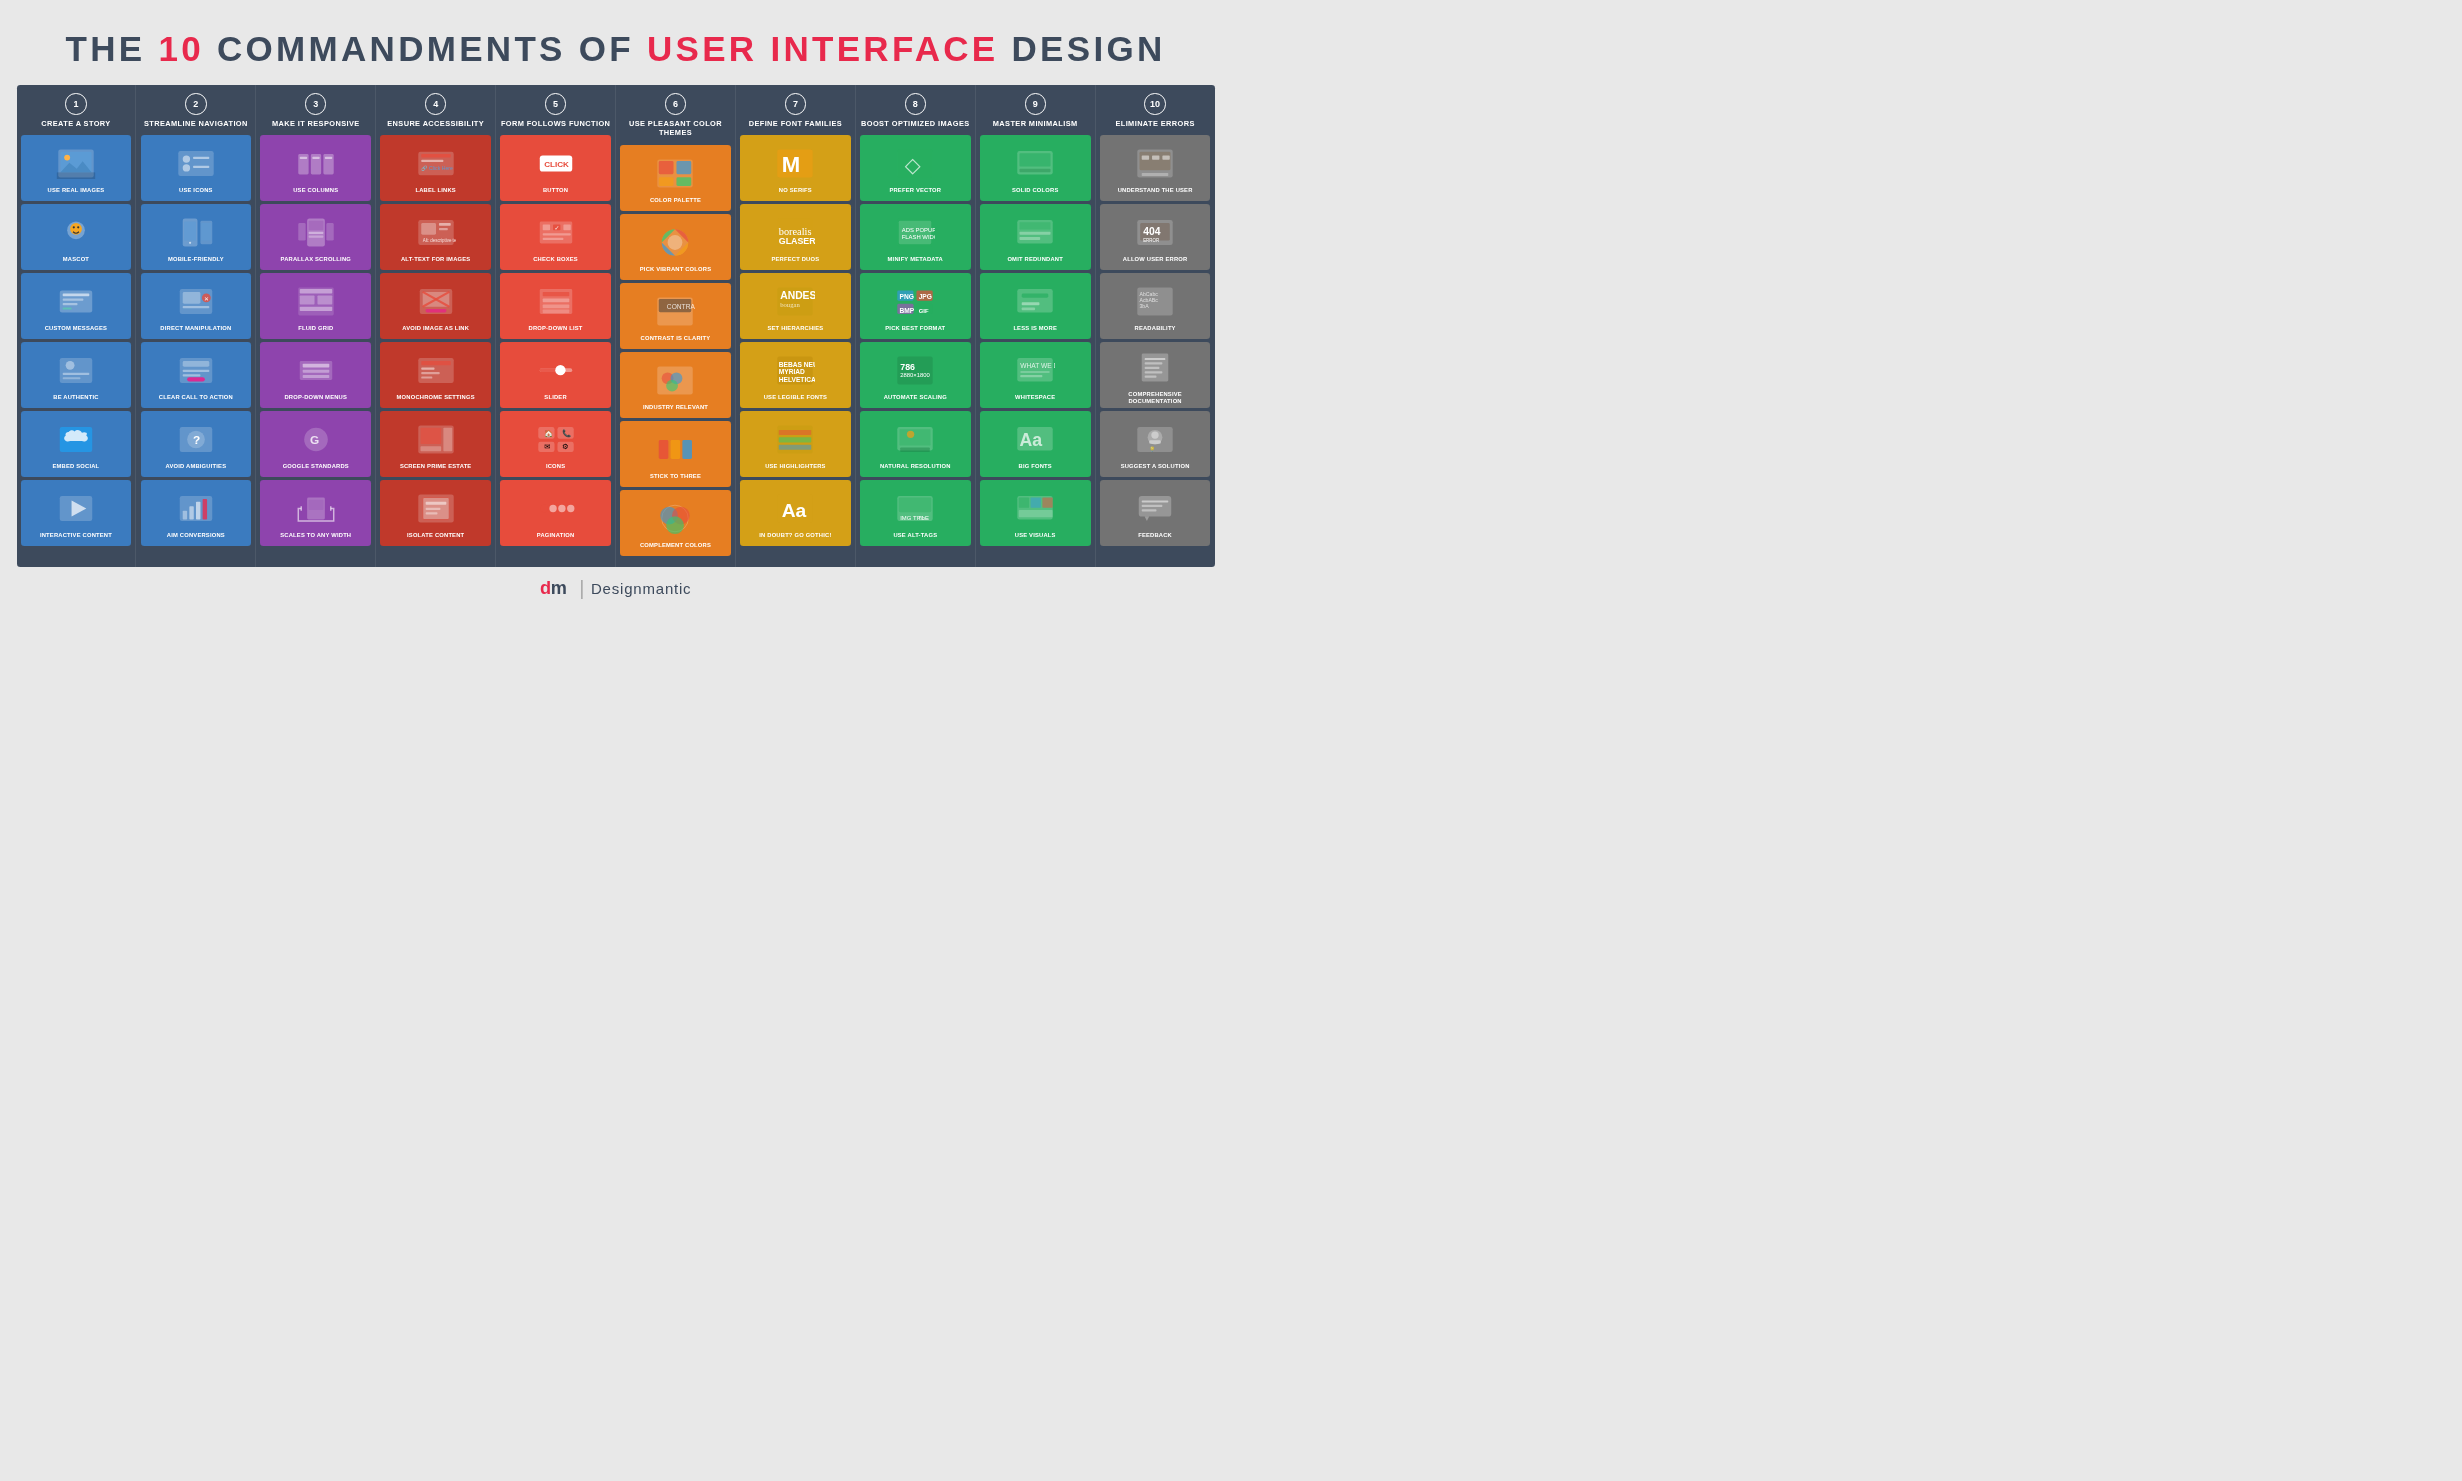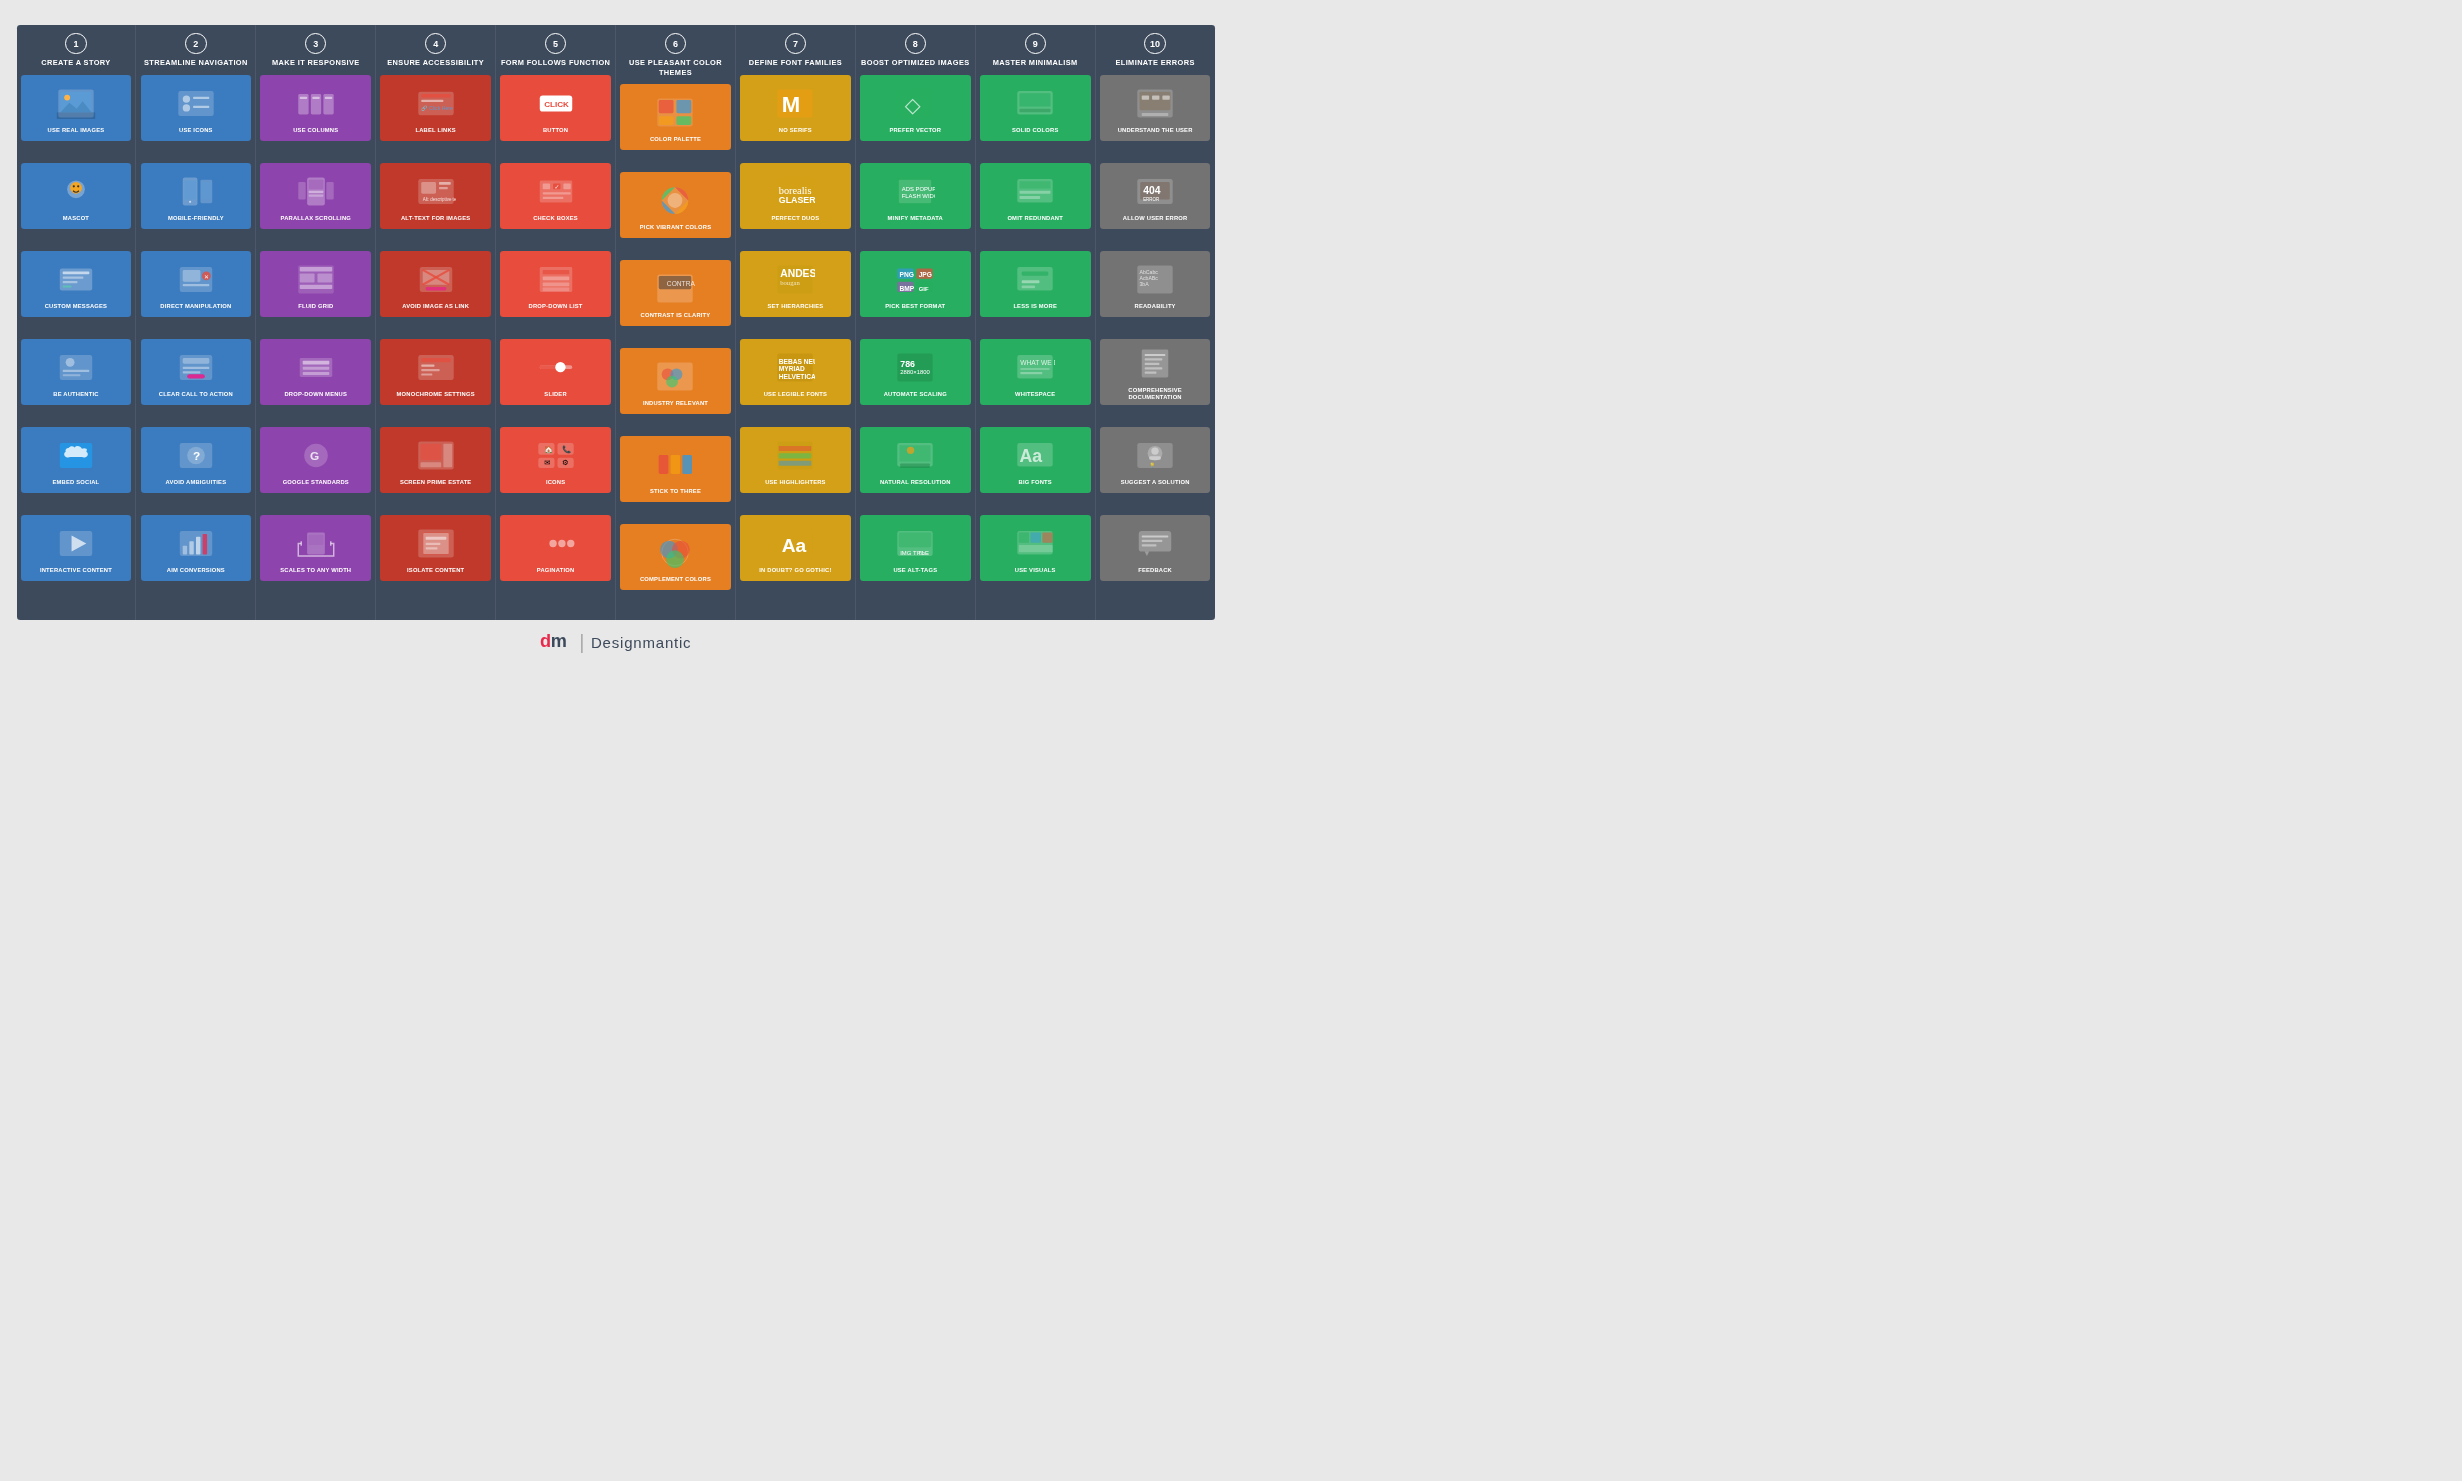--- a/index.html
+++ b/index.html
@@ -72,21 +72,21 @@
       font-size: 7.4px;
       font-weight: 800;
       text-align: center;
       text-transform: uppercase;
       letter-spacing: 0.4px;
       line-height: 1.3;
     }
     .card {
       width: 100%;
       border-radius: 3.3px;
-      margin-bottom: 22px;
+      margin-bottom: 3px;
       display: flex;
       flex-direction: column;
       align-items: center;
       padding: 5px 3.3px 3.3px;
       min-height: 66px;
       justify-content: center;
     }
     .card-icon {
       width: 49px;
       height: 40px;
@@ -148,20 +148,29 @@
     }
 
     
     .card svg { width: 40px; height: 31px; }
   </style>
 </head>
 <body>
 
 <div class="main-container">
 
+  <div class="title-area">
+    <h1>
+      <span>THE</span>
+      <span class="num">10</span>
+      <span>COMMANDMENTS OF</span>
+      <span class="ui">USER INTERFACE</span>
+      <span>DESIGN</span>
+    </h1>
+  </div>
 
   <div class="columns-grid" id="cols-grid">
   <div class="col col-1">
         <div class="col-header">
           <div class="col-num">1</div>
           <div class="col-title">CREATE
 A STORY</div>
         </div>
         <div class="card">
           <div class="card-icon">

